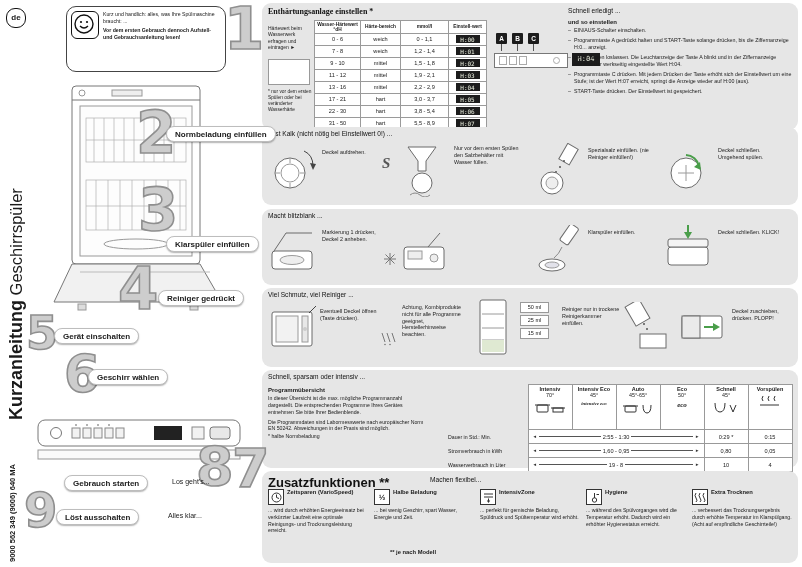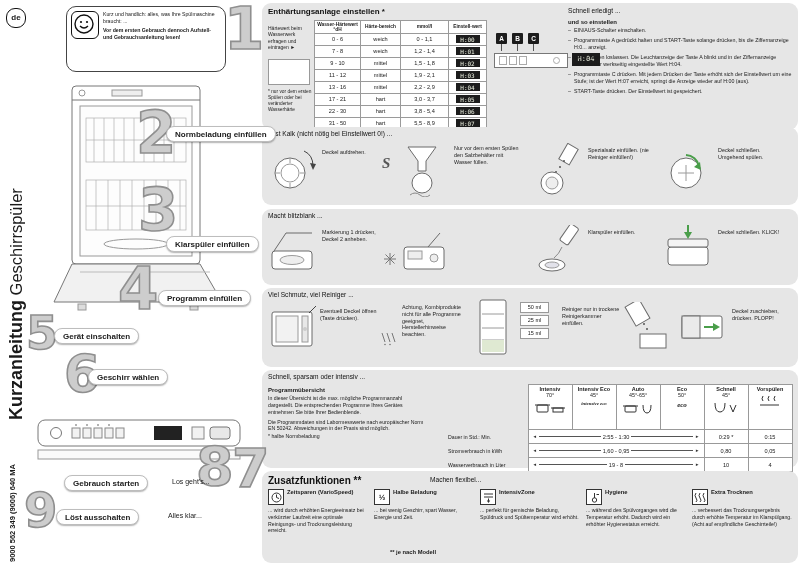--- a/index.html
+++ b/index.html
@@ -155,30 +155,30 @@
   <div class="bignum" style="left:138px;top:181px;font-size:58px;">3</div>
   <div class="bignum" style="left:118px;top:260px;font-size:58px;">4</div>
   <div class="bignum" style="left:26px;top:310px;font-size:46px;">5</div>
   <div class="bignum" style="left:64px;top:348px;font-size:52px;">6</div>
   <div class="bignum" style="left:196px;top:440px;font-size:54px;">8</div>
   <div class="bignum" style="left:232px;top:442px;font-size:54px;">7</div>
   <div class="bignum" style="left:24px;top:486px;font-size:48px;">9</div>
 
   <div class="step-pill" style="left:166px;top:126px;">Normbeladung einfüllen</div>
   <div class="step-pill" style="left:166px;top:208px;margin-top:28px;">Klarspüler einfüllen</div>
-  <div class="step-pill" style="left:158px;top:290px;">Programm einfüllen</div>
+  <div class="step-pill" style="left:158px;top:290px;">Reiniger gedrückt</div>
   <div class="step-pill" style="left:54px;top:328px;">Gerät einschalten</div>
   <div class="step-pill" style="left:88px;top:369px;">Geschirr wählen</div>
   <div class="step-pill" style="left:64px;top:475px;">Gebrauch starten</div>
   <div class="tagline" style="left:172px;top:478px;">Los geht's...</div>
   <div class="step-pill" style="left:56px;top:509px;">Löst ausschalten</div>
   <div class="tagline" style="left:168px;top:512px;">Alles klar...</div>
 
   <div class="panel" style="left:262px;top:3px;width:536px;height:127px;">
-    <div class="ptitle" style="left:6px;top:4px;">Enthärtungsanlage einstellen *</div>
+    <div class="ptitle" style="left:6px;top:4px;font-family:Liberation Serif, serif;">Enthärtungsanlage einstellen *</div>
     <div class="sub" style="left:306px;top:4px;">Schnell erledigt ...</div>
 
     <div class="cap" style="left:6px;top:22px;width:42px;font-size:5px;">Härtewert beim Wasserwerk erfragen und eintragen ►</div>
     <div class="whitebox" style="left:6px;top:56px;width:40px;height:24px;"></div>
     <div class="cap" style="left:6px;top:86px;width:46px;font-size:4.8px;">* nur vor dem ersten Spülen oder bei veränderter Wasserhärte</div>
 
     <table class="hard abs" style="left:52px;top:17px;">
       <colgroup>
           <col style="width:46px">
           <col style="width:40px">
@@ -533,21 +533,21 @@
               </div>
         </td>
         <td class="datacell">10</td>
         <td class="datacell">4</td>
       </tr>
     </tbody>
       </table>
   </div>
 
   <div class="panel" style="left:262px;top:471px;width:536px;height:92px;">
-    <div class="ptitle" style="left:6px;top:4px;font-size:10px;text-align:right;">Zusatzfunktionen **</div>
+    <div class="ptitle" style="left:6px;top:4px;font-size:13px;text-align:right;">Zusatzfunktionen **</div>
     <div class="sub" style="left:168px;top:5px;">Machen flexibel...</div>
 
     <div class="feature" style="left:6px;top:18px;">
       <div class="fhead">
         <div class="fibox">
           <svg width="11" height="11" viewBox="0 0 11 11">
               <circle cx="5.5" cy="5.5" r="4.5" fill="none" stroke="#333"></circle>
               <path d="M5.5 5.5 V2.5 M5.5 5.5 L8 6.5" stroke="#333"></path>
             </svg>
         </div>

